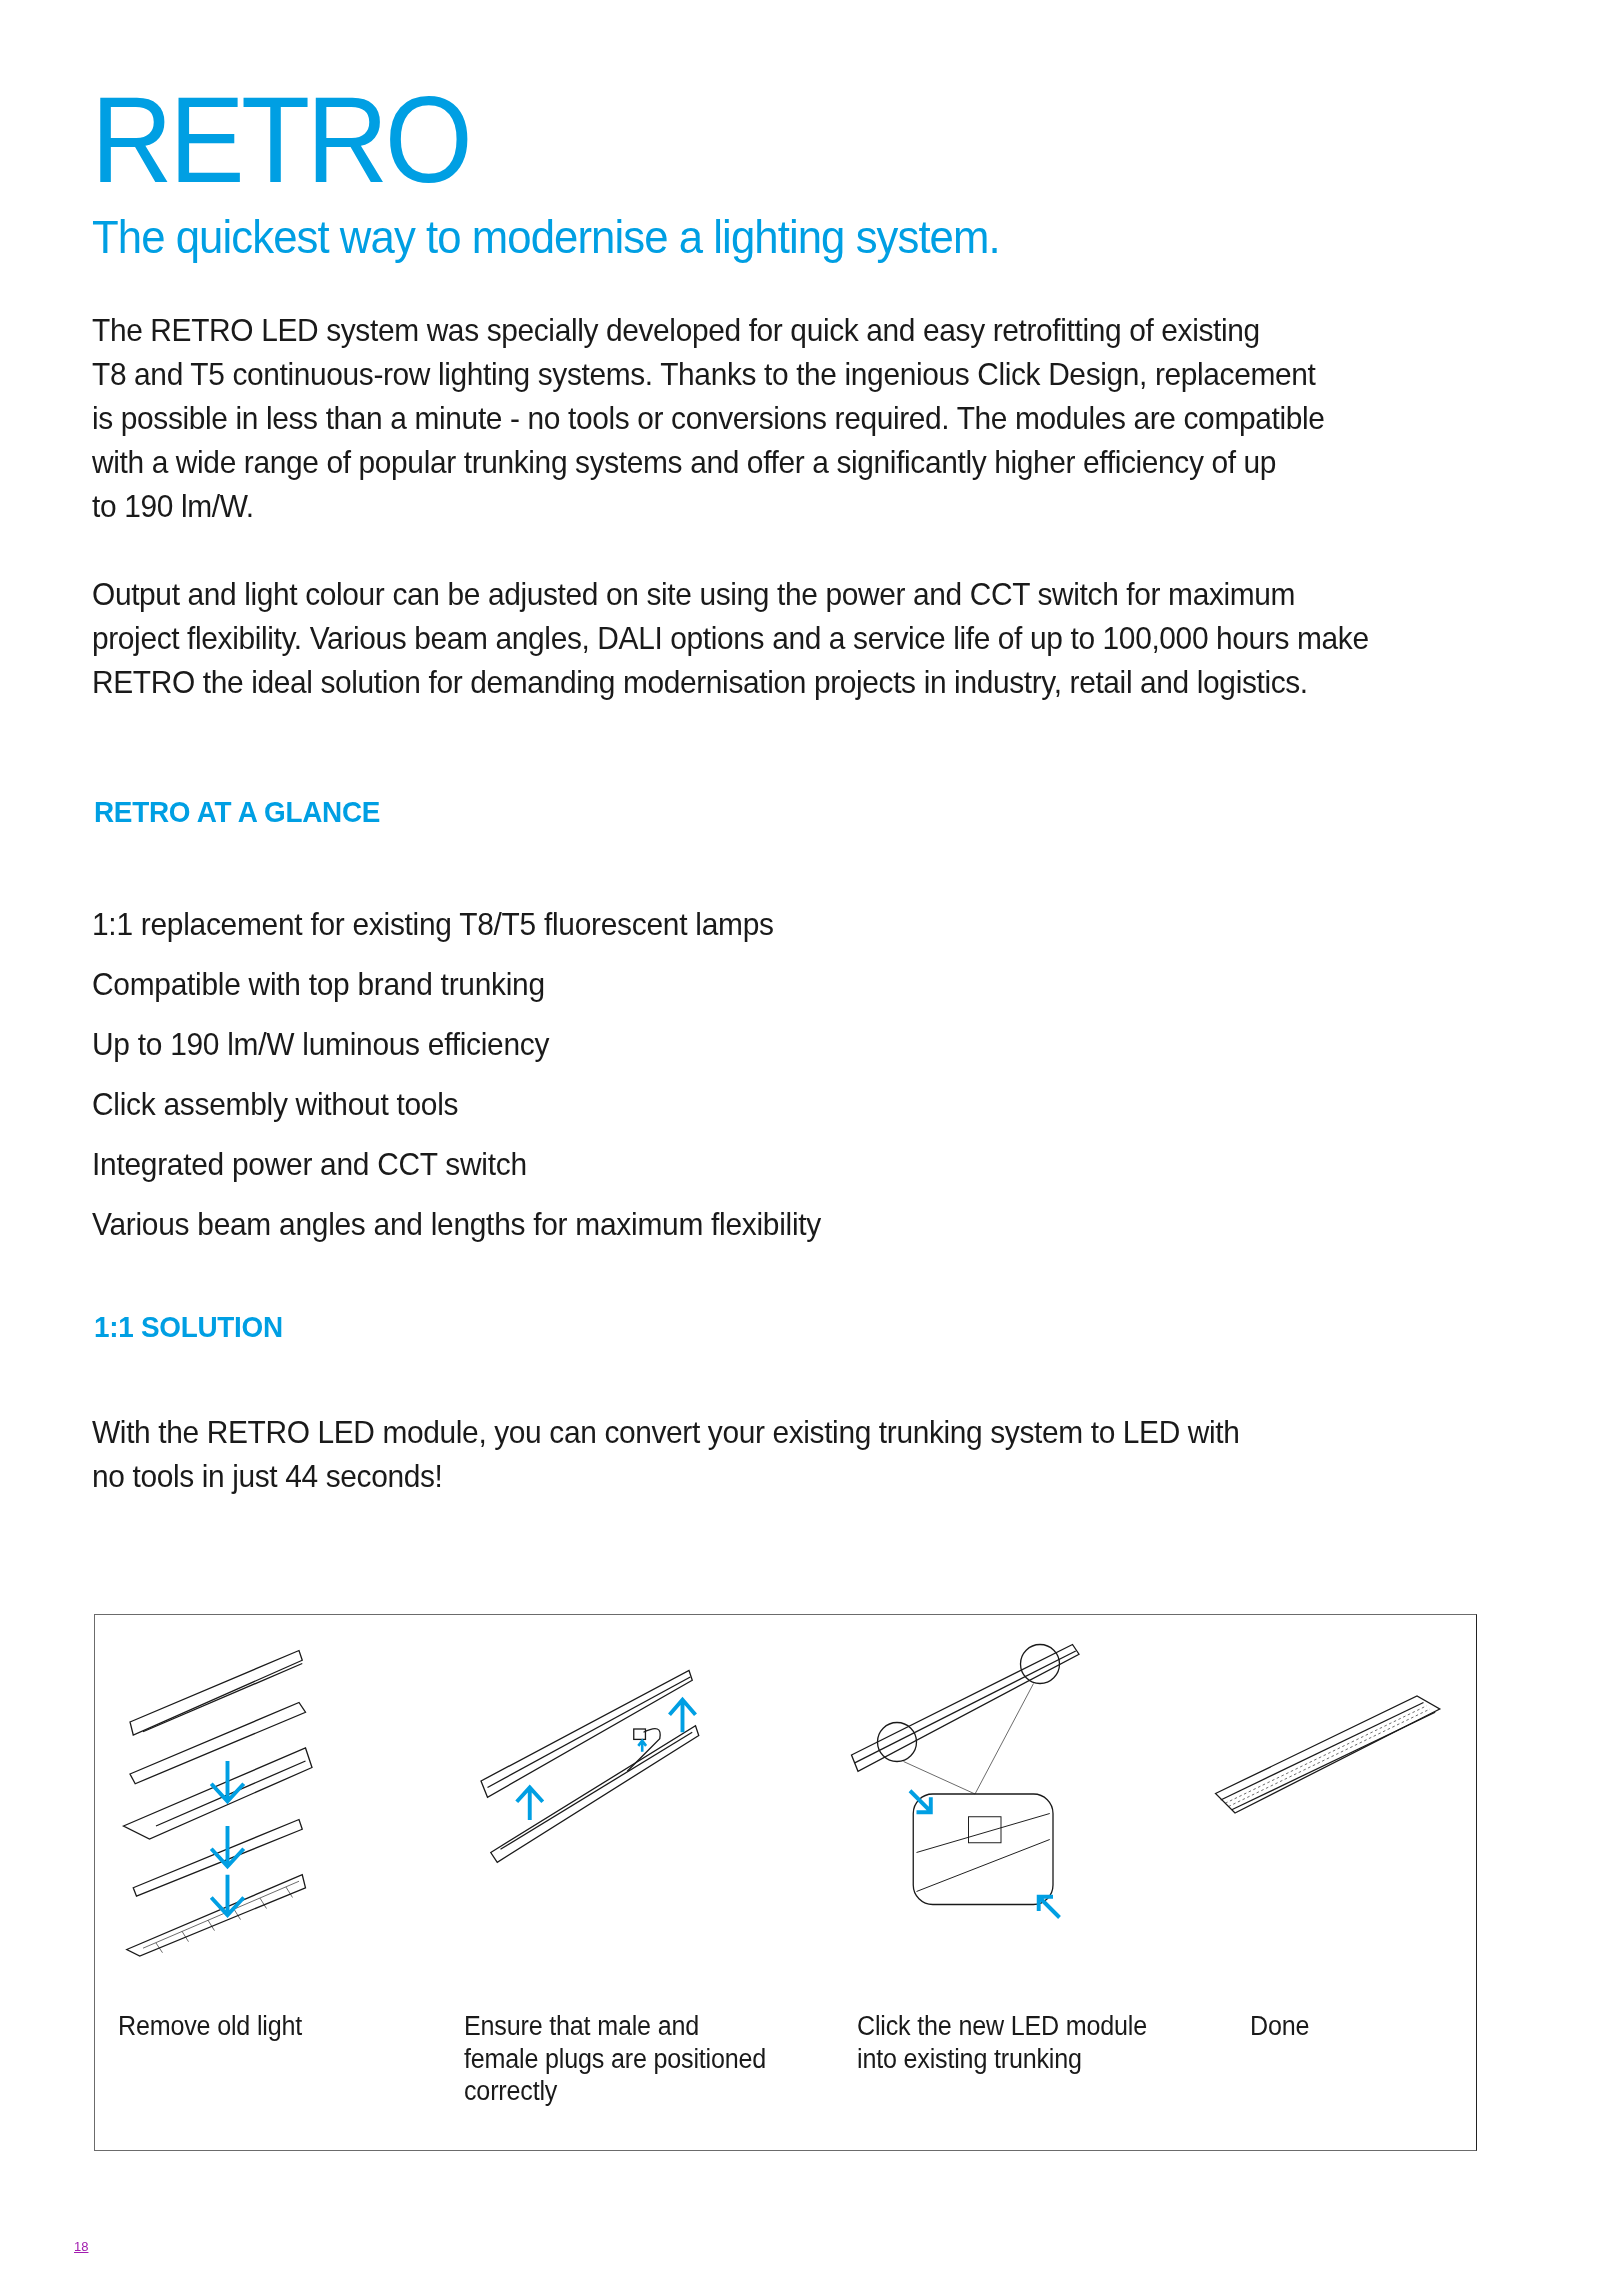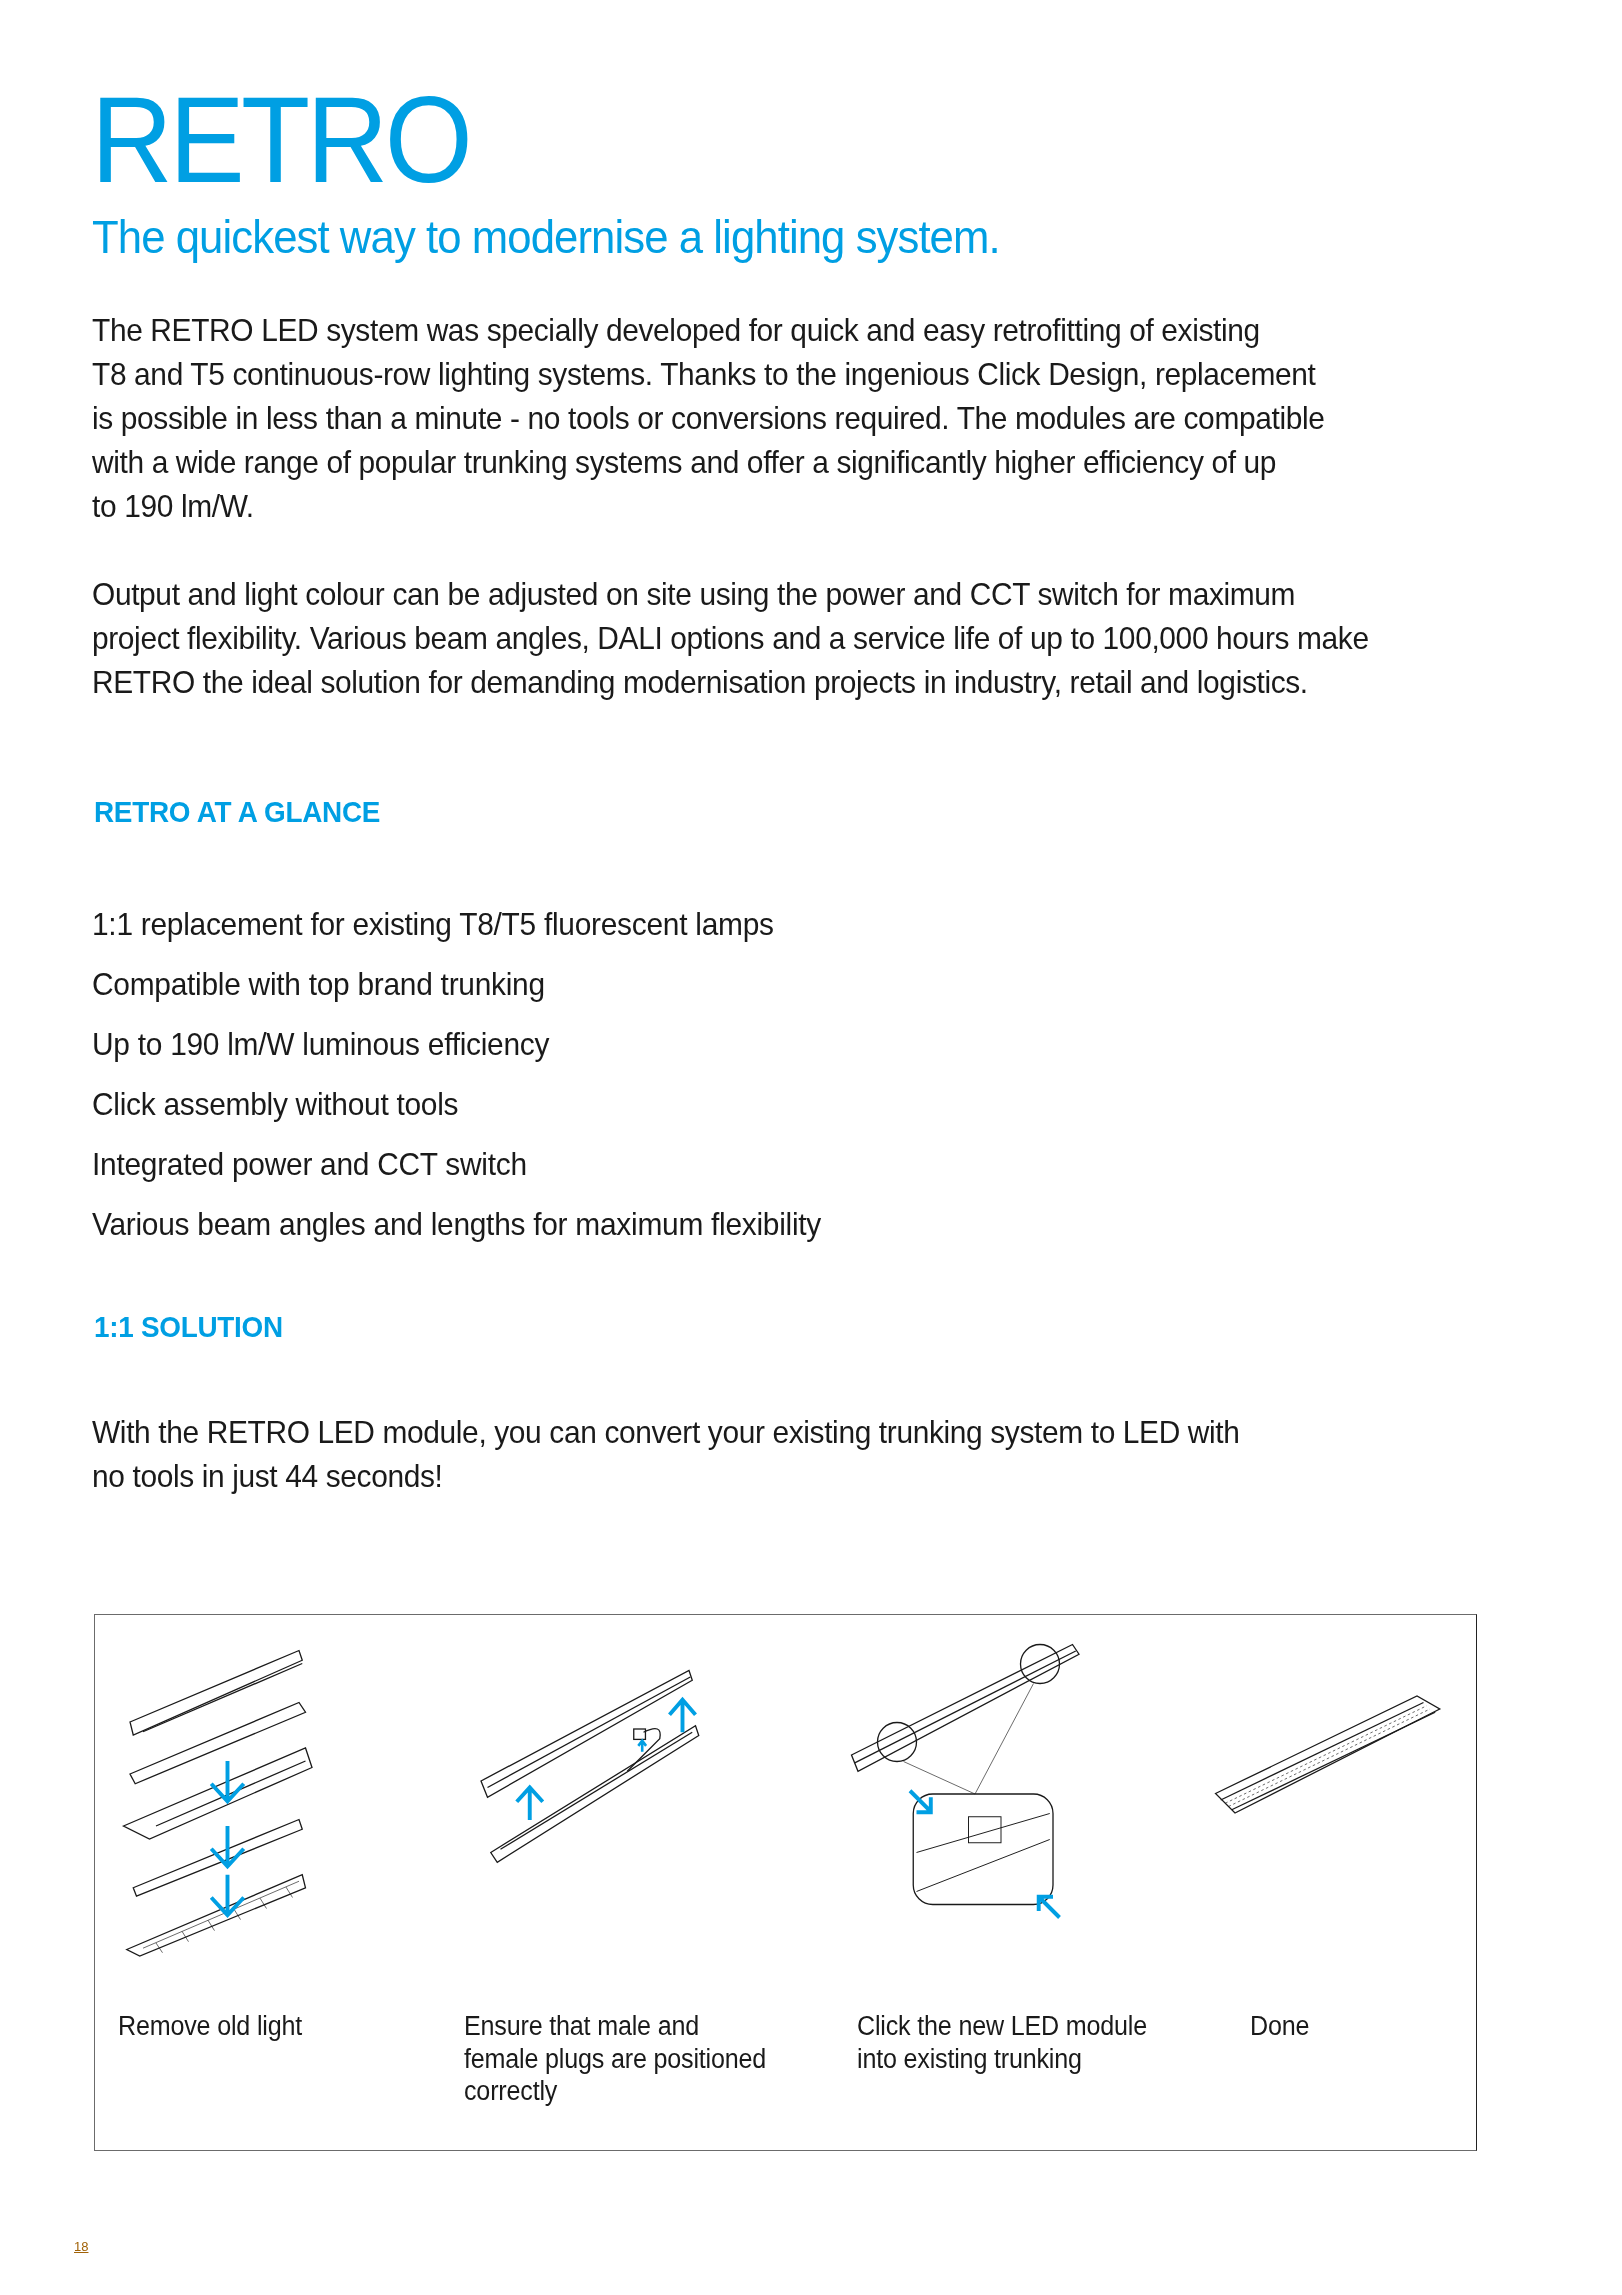--- a/index.html
+++ b/index.html
@@ -35,21 +35,21 @@
   .steps-box {
     left: 94px; top: 1614px; width: 1383px; height: 537px;
     border: 1.9px solid #6b6b6b; box-sizing: border-box; border-right-color: #222; border-bottom-color: #6b6b6b;
   }
   .step-illus { position: absolute; }
   .step-caption {
     position: absolute; top: 2010px; font-size: 27px; line-height: 32.5px; color: #1a1a1a;
     transform: scaleX(0.93); transform-origin: left top; letter-spacing: -0.2px;
   }
   .step-caption .line { display: block; white-space: nowrap; }
-  .page-number { left: 74px; top: 2239px; font-size: 13px; color: #a16207; text-decoration: underline; }
+  .page-number { left: 74px; top: 2239px; font-size: 13px; color: #a21caf; text-decoration: underline; }
 </style>
 </head>
 <body>
 
 <div class="abs title">RETRO</div>
 <div class="abs subtitle">The quickest way to modernise a lighting system.</div>
 
 <div class="abs para" style="top:308px;">
   <span class="line">The RETRO LED system was specially developed for quick and easy retrofitting of existing</span>
   <span class="line">T8 and T5 continuous-row lighting systems. Thanks to the ingenious Click Design, replacement</span>

